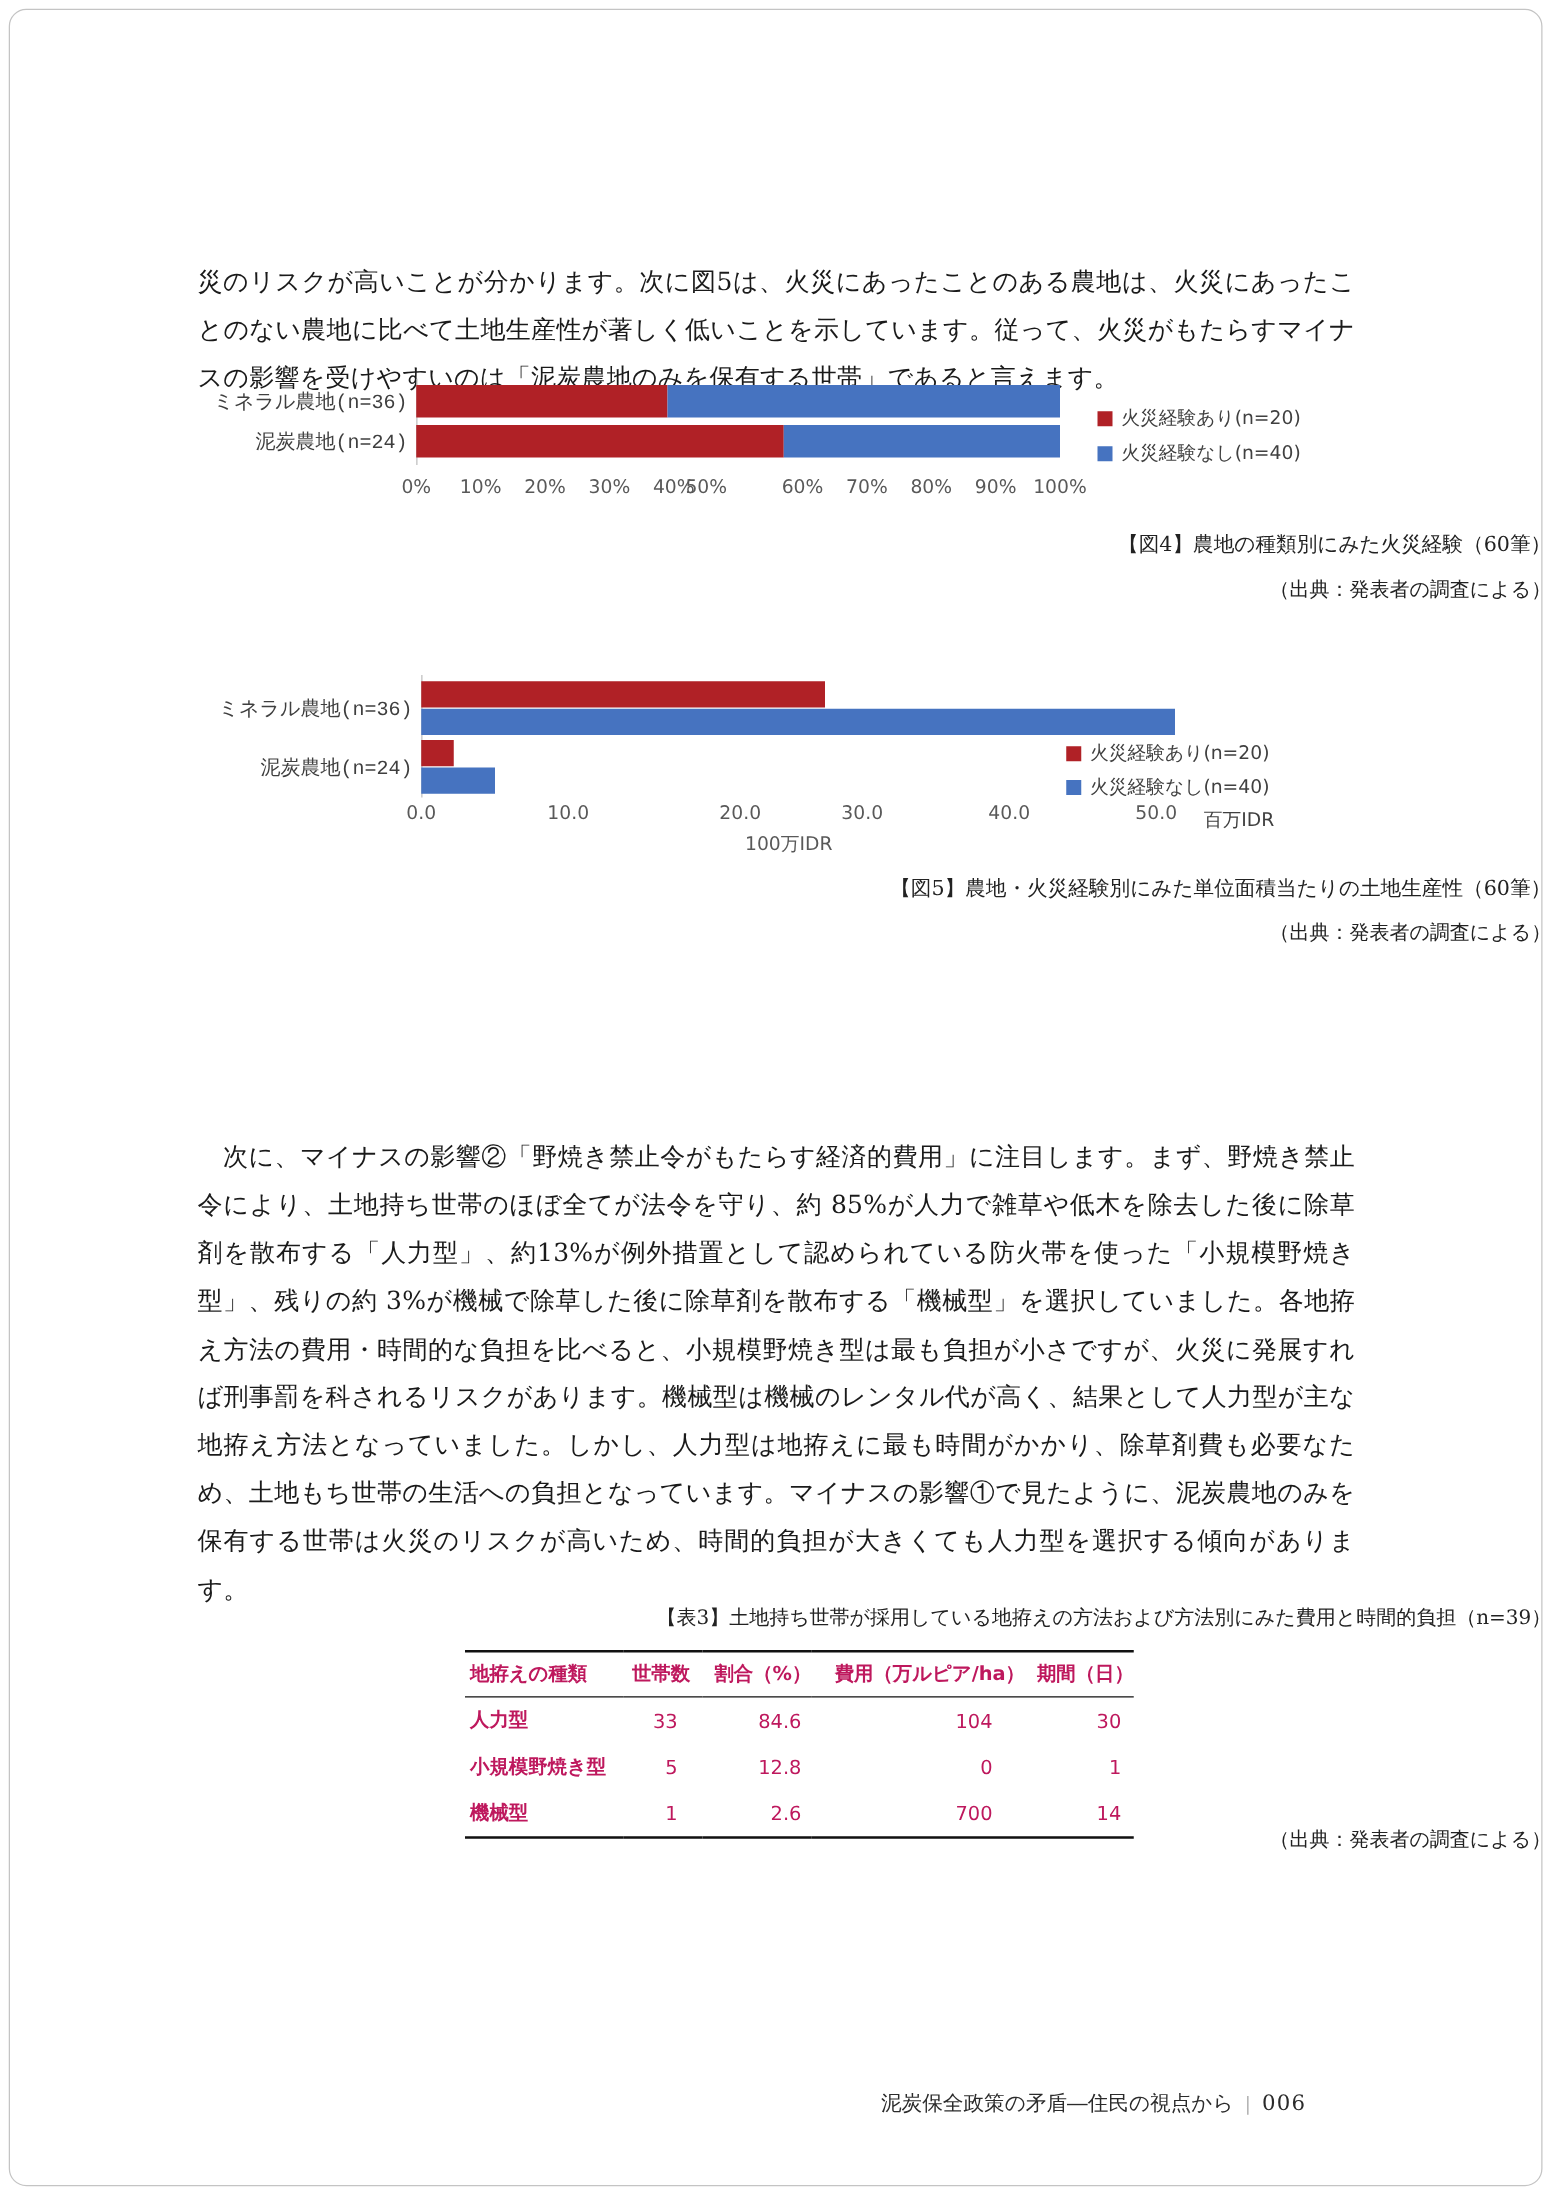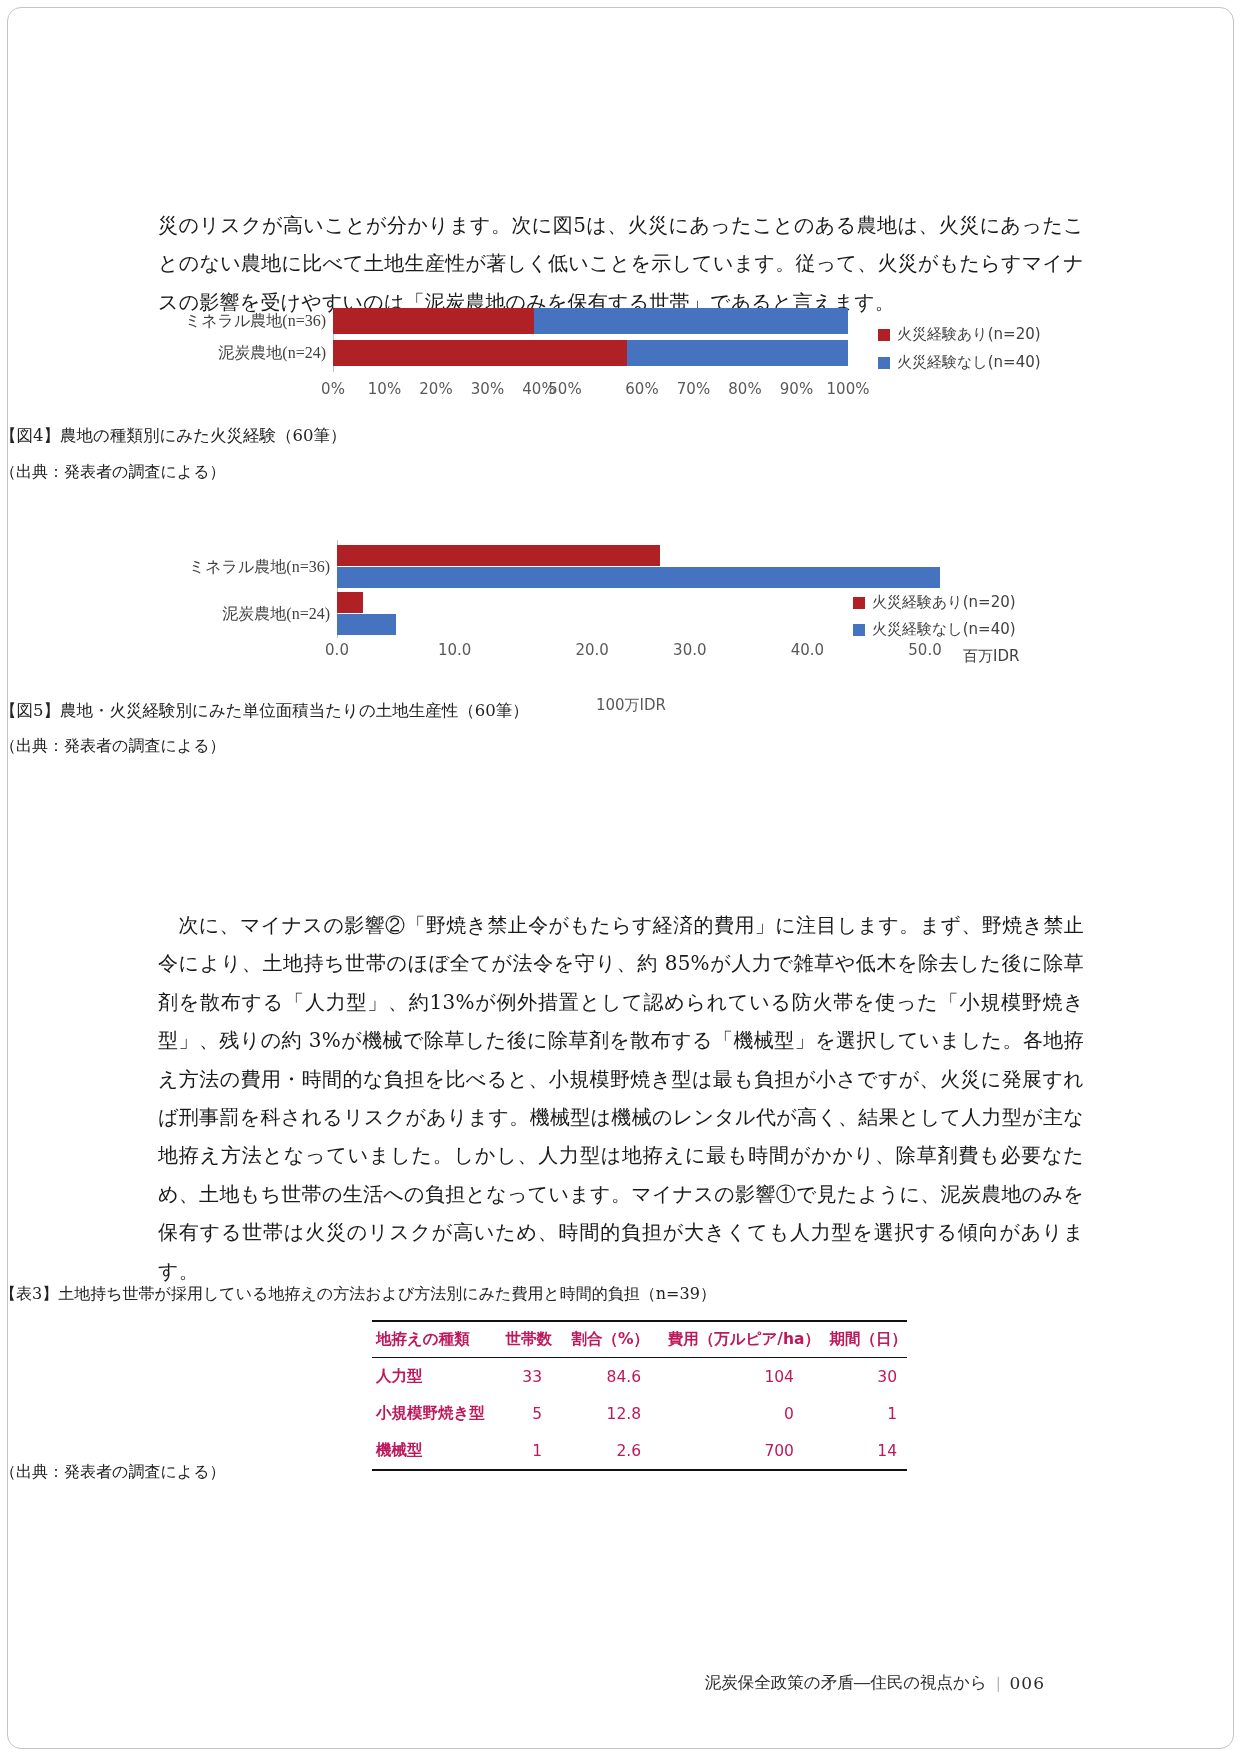--- a/index.html
+++ b/index.html
@@ -12,28 +12,28 @@
     border:1.5px solid #c4c4c4; border-radius:14px; pointer-events:none;
   }
   .para {
     position:absolute; left:158px; width:926px;
     font-size:20px; line-height:38.4px; text-align:justify;
     color:#1a1a1a; letter-spacing:0.2px;
   }
   #intro-para { top:186px; }
   #body-para  { top:886px; }
   .center-line {
-    position:absolute; left:0; width:100%; text-align:left;
+    position:absolute; left:0; width:100%; text-align:right;
     font-size:16.5px; color:#222;
   }
   .chart-layer { position:absolute; left:0; top:0; width:100%; }
   .bar-seg { position:absolute; }
   .cat-label {
     position:absolute; text-align:right;
-    font-family:Liberation Serif, serif; font-size:16px; color:#3f3f3f;
+    font-family:Liberation Mono, monospace; font-size:16px; color:#3f3f3f;
     white-space:nowrap;
   }
   .tick-label {
     position:absolute; transform:translateX(-50%);
     font-family:"DejaVu Sans", sans-serif; font-size:15px; color:#595959;
     white-space:nowrap;
   }
   .axis-vline { position:absolute; width:1px; background:#bfbfbf; }
   .legend-row {
     position:absolute; display:flex; align-items:center; gap:7px;
@@ -124,21 +124,21 @@
       <div class="cat-label" style="left: 64px; width: 266px; top: 68.5px;">泥炭農地(n=24)</div>
       <div class="bar-seg" style="left: 337px; top: 57px; width: 25.872px; height: 21px; background: rgb(176, 33, 38);"></div>
       <div class="bar-seg" style="left: 337px; top: 79px; width: 58.8px; height: 21px; background: rgb(70, 115, 192);"></div>
       <div class="tick-label" style="left: 337px; top: 106px;">0.0</div>
       <div class="tick-label" style="left: 454.6px; top: 106px;">10.0</div>
       <div class="tick-label" style="left: 572.2px; top: 106px; margin-left: 20px;">20.0</div>
       <div class="tick-label" style="left: 689.8px; top: 106px;">30.0</div>
       <div class="tick-label" style="left: 807.4px; top: 106px;">40.0</div>
       <div class="tick-label" style="left: 925px; top: 106px;">50.0</div>
       <div class="axis-unit" style="left: 963px; top: 112px;">百万IDR</div>
-      <div class="xlabel" style="left: 631px; top: 131px; margin-top: 30px;">100万IDR</div>
+      <div class="xlabel" style="left: 631px; top: 131px;">100万IDR</div>
       <div class="legend-row" style="left: 853px; top: 58px;">
         <div class="legend-swatch" style="background: rgb(176, 33, 38); position: static;"></div>
         <span>火災経験あり(n=20)</span>
       </div>
       <div class="legend-row" style="left: 853px; top: 85px;">
         <div class="legend-swatch" style="background: rgb(70, 115, 192); position: static;"></div>
         <span>火災経験なし(n=40)</span>
       </div>
     </div>
   <div class="center-line" style="top:700px;">【図5】農地・火災経験別にみた単位面積当たりの土地生産性（60筆）</div>

